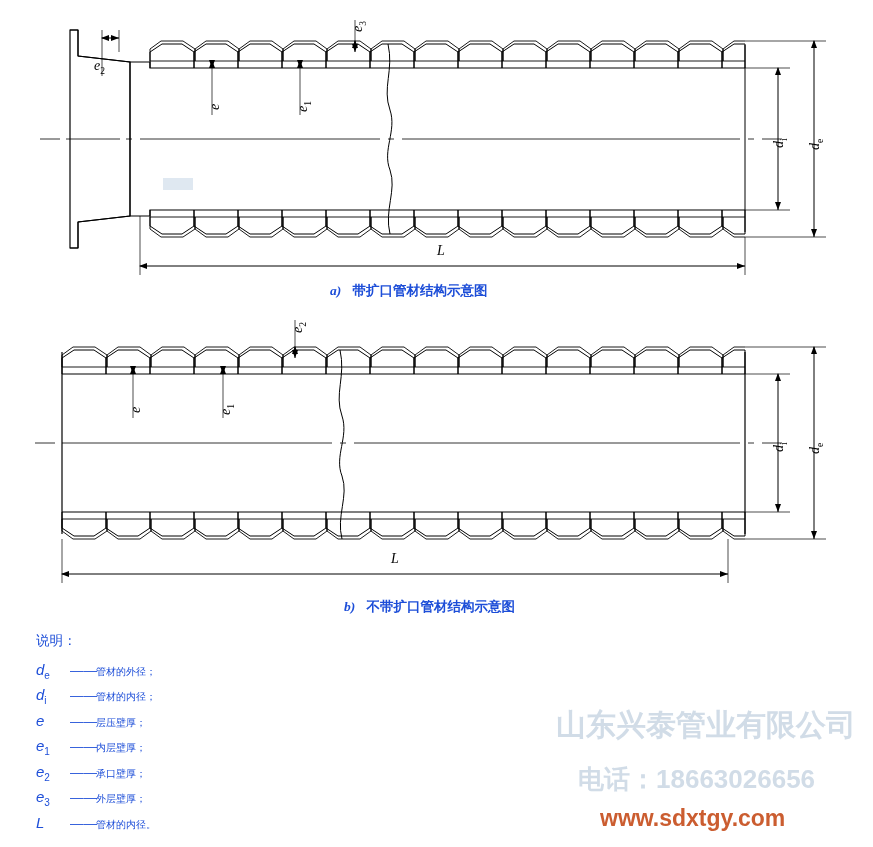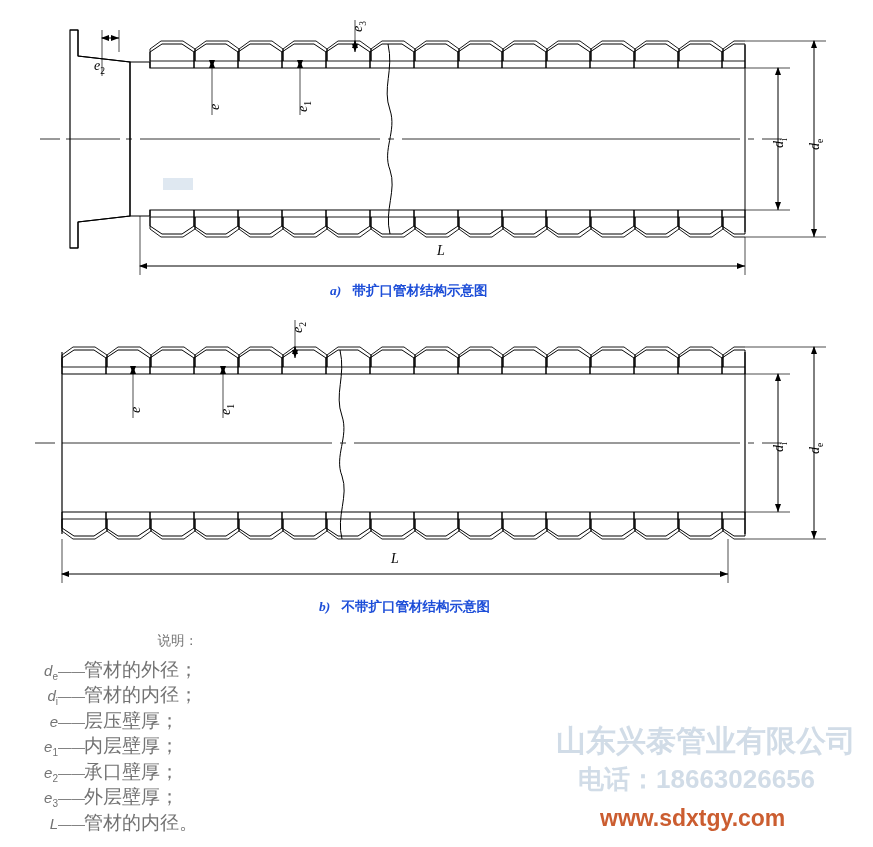--- a/index.html
+++ b/index.html
@@ -34,31 +34,30 @@
     font-weight: bold;
     color: #1d4ed8;
     white-space: nowrap;
   }
   .caption .lbl {
     font-family: "Liberation Serif", serif;
     font-style: italic;
     font-weight: bold;
   }
   #caption-a { left: 330px; top: 282px; }
-  #caption-b { left: 319px; top: 598px; }
+  #caption-b { left: 344px; top: 598px; }
 
   .legend {
     position: absolute;
-    left: 24px;
+    left: 36px;
     top: 628px;
     font-family: "Liberation Sans", sans-serif;
     font-size: 13.5px;
     line-height: 25.5px;
-    color: #737373;
-    text-align: right;
+    color: #1d4ed8;
   }
   .legend .head { margin-bottom: 3px; }
   .legend-row {
     display: flex;
     align-items: baseline;
     height: 25.5px;
   }
   .legend-sym {
     width: 34px;
     font-family: Liberation Sans, sans-serif;
@@ -69,33 +68,33 @@
     font-style: normal;
     font-size: 10px;
   }
   .legend-dash {
     width: 26px;
     font-family: "Liberation Sans", sans-serif;
     font-size: 13.5px;
   }
   .legend-txt {
     font-family: "Liberation Sans", sans-serif;
-    font-size: 19px;
+    font-size: 10px;
   }
 
   
   .wm {
     position: absolute;
     color: #cfd9e4;
     font-family: "Liberation Sans", sans-serif;
     font-weight: bold;
     white-space: nowrap;
     opacity: 0.85;
   }
-  #wm1 { left: 556px; top: 705px; font-size: 30px; color:#c9d6e3;margin-top:16px; }
+  #wm1 { left: 556px; top: 705px; font-size: 30px; color:#c9d6e3; }
   #wm2 { left: 578px; top: 762px; font-size: 26px; color:#c9d6e3; }
   #wm3 { left: 600px; top: 805px; font-size: 23px; color:#c2410c; }
   #wm-box {
     position: absolute;
     left: 163px; top: 178px;
     width: 30px; height: 12px;
     background: #dfe8f1;
   }
 
   

